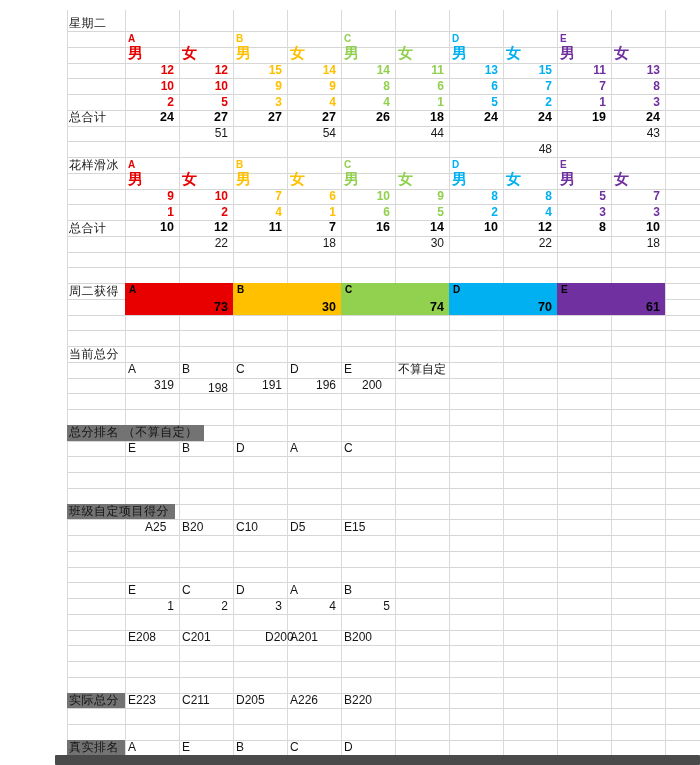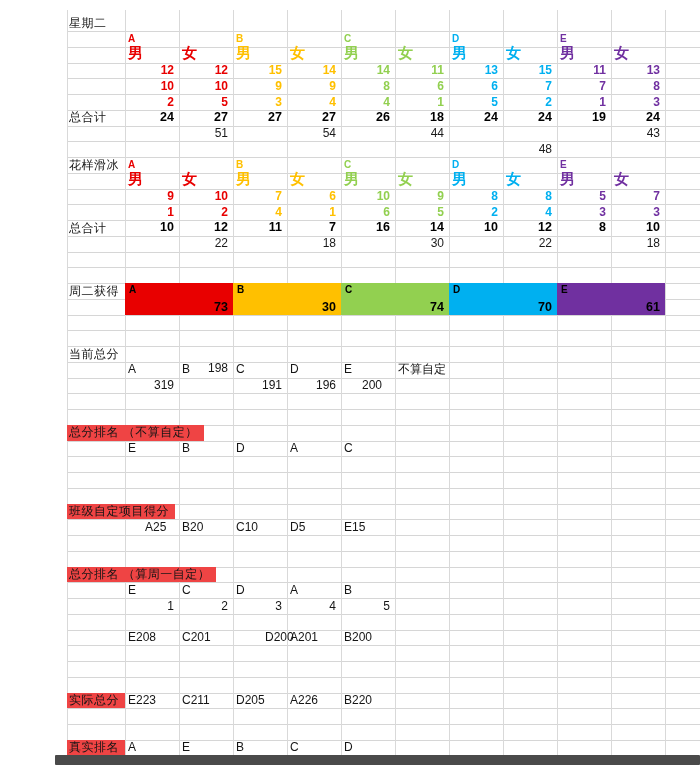--- a/index.html
+++ b/index.html
@@ -13,21 +13,21 @@
   .vline{position:absolute;width:1px;background:#d9d9d9;z-index:1;}
   .cell{
     position:absolute;box-sizing:border-box;display:flex;align-items:flex-end;
     padding-bottom:1px;font-size:12px;color:#151515;white-space:nowrap;z-index:2;
     line-height:1.1;
   }
   .r{justify-content:flex-end;padding-right:5px;}
   .l{padding-left:3px;}
   .b{font-weight:700;}
   .lbl{padding-left:2px;letter-spacing:0.5px;}
-  .wide{background:#ef4444;padding-right:6px;}
+  .wide{background:#737373;padding-right:6px;}
   .gender{font-size:15px;font-weight:700;letter-spacing:1px;}
   .letter{font-size:10px;font-weight:700;padding-bottom:3px;}
   .tot{font-weight:700;font-size:12.5px;color:#000;}
   .sub{color:#1a1a1a;}
   .bar{position:absolute;z-index:2;}
   .bar .bl{position:absolute;top:1px;left:4px;font-size:10px;font-weight:700;color:#000;}
   .bar .bv{position:absolute;bottom:1px;right:5px;font-size:12.5px;font-weight:700;color:#000;}
   #bottombar{position:absolute;z-index:3;border-radius:1px;}
 </style>
 </head>
@@ -225,41 +225,40 @@
       <span class="bv">70</span>
     </div>
     <div class="bar" style="left: 557px; top: 283px; width: 108px; height: 31.5px; background: rgb(112, 48, 160);">
       <span class="bl">E</span>
       <span class="bv">61</span>
     </div>
     <div class="cell lbl" style="left: 67px; top: 346px; height: 15.75px; width: auto;">当前总分</div>
     <div class="cell l" style="left: 125px; top: 361.75px; height: 15.75px; width: 54px;">A</div>
     <div class="cell r" style="left: 125px; top: 377.5px; height: 15.75px; width: 54px;">319</div>
     <div class="cell l" style="left: 179px; top: 361.75px; height: 15.75px; width: 54px;">B</div>
-    <div class="cell r" style="left: 179px; top: 360px; height: 15.75px; width: 54px;">198</div>
+    <div class="cell r" style="left: 179px; top: 380px; height: 15.75px; width: 54px;">198</div>
     <div class="cell l" style="left: 233px; top: 361.75px; height: 15.75px; width: 54px;">C</div>
     <div class="cell r" style="left: 233px; top: 377.5px; height: 15.75px; width: 54px;">191</div>
     <div class="cell l" style="left: 287px; top: 361.75px; height: 15.75px; width: 54px;">D</div>
     <div class="cell r" style="left: 287px; top: 377.5px; height: 15.75px; width: 54px;">196</div>
     <div class="cell l" style="left: 341px; top: 361.75px; height: 15.75px; width: 54px;">E</div>
     <div class="cell r" style="left: 333px; top: 377.5px; height: 15.75px; width: 54px;">200</div>
     <div class="cell l" style="left: 395px; top: 361.75px; height: 15.75px; width: auto;">不算自定</div>
     <div class="cell lbl wide" style="left: 67px; top: 424.75px; height: 15.75px; width: auto;">总分排名 （不算自定）</div>
     <div class="cell l" style="left: 125px; top: 440.5px; height: 15.75px; width: 54px;">E</div>
     <div class="cell l" style="left: 179px; top: 440.5px; height: 15.75px; width: 54px;">B</div>
     <div class="cell l" style="left: 233px; top: 440.5px; height: 15.75px; width: 54px;">D</div>
     <div class="cell l" style="left: 287px; top: 440.5px; height: 15.75px; width: 54px;">A</div>
     <div class="cell l" style="left: 341px; top: 440.5px; height: 15.75px; width: 54px;">C</div>
     <div class="cell lbl wide" style="left: 67px; top: 503.5px; height: 15.75px; width: auto;">班级自定项目得分</div>
     <div class="cell l" style="left: 125px; top: 519.25px; height: 15.75px; width: 54px; padding-left: 20px;">A25</div>
     <div class="cell l" style="left: 179px; top: 519.25px; height: 15.75px; width: 54px;">B20</div>
     <div class="cell l" style="left: 233px; top: 519.25px; height: 15.75px; width: 54px;">C10</div>
     <div class="cell l" style="left: 287px; top: 519.25px; height: 15.75px; width: 54px;">D5</div>
     <div class="cell l" style="left: 341px; top: 519.25px; height: 15.75px; width: 54px;">E15</div>
-    <div class="cell lbl wide" style="left: 67px; top: 566.5px; height: 15.75px; width: auto;">总分排名 （算周一自定）</div>
     <div class="cell l" style="left: 125px; top: 582.25px; height: 15.75px; width: 54px;">E</div>
     <div class="cell l" style="left: 179px; top: 582.25px; height: 15.75px; width: 54px;">C</div>
     <div class="cell l" style="left: 233px; top: 582.25px; height: 15.75px; width: 54px;">D</div>
     <div class="cell l" style="left: 287px; top: 582.25px; height: 15.75px; width: 54px;">A</div>
     <div class="cell l" style="left: 341px; top: 582.25px; height: 15.75px; width: 54px;">B</div>
     <div class="cell r" style="left: 125px; top: 598px; height: 15.75px; width: 54px;">1</div>
     <div class="cell r" style="left: 179px; top: 598px; height: 15.75px; width: 54px;">2</div>
     <div class="cell r" style="left: 233px; top: 598px; height: 15.75px; width: 54px;">3</div>
     <div class="cell r" style="left: 287px; top: 598px; height: 15.75px; width: 54px;">4</div>
     <div class="cell r" style="left: 341px; top: 598px; height: 15.75px; width: 54px;">5</div>

